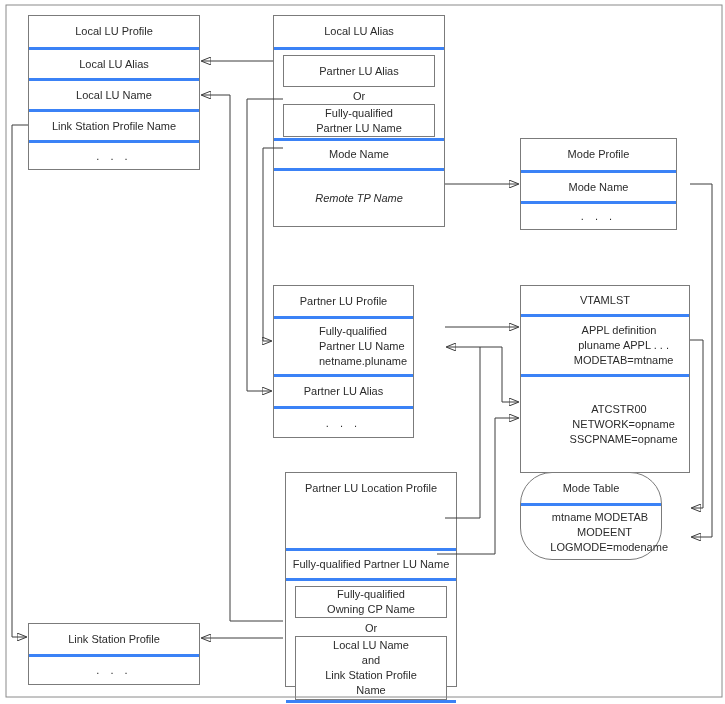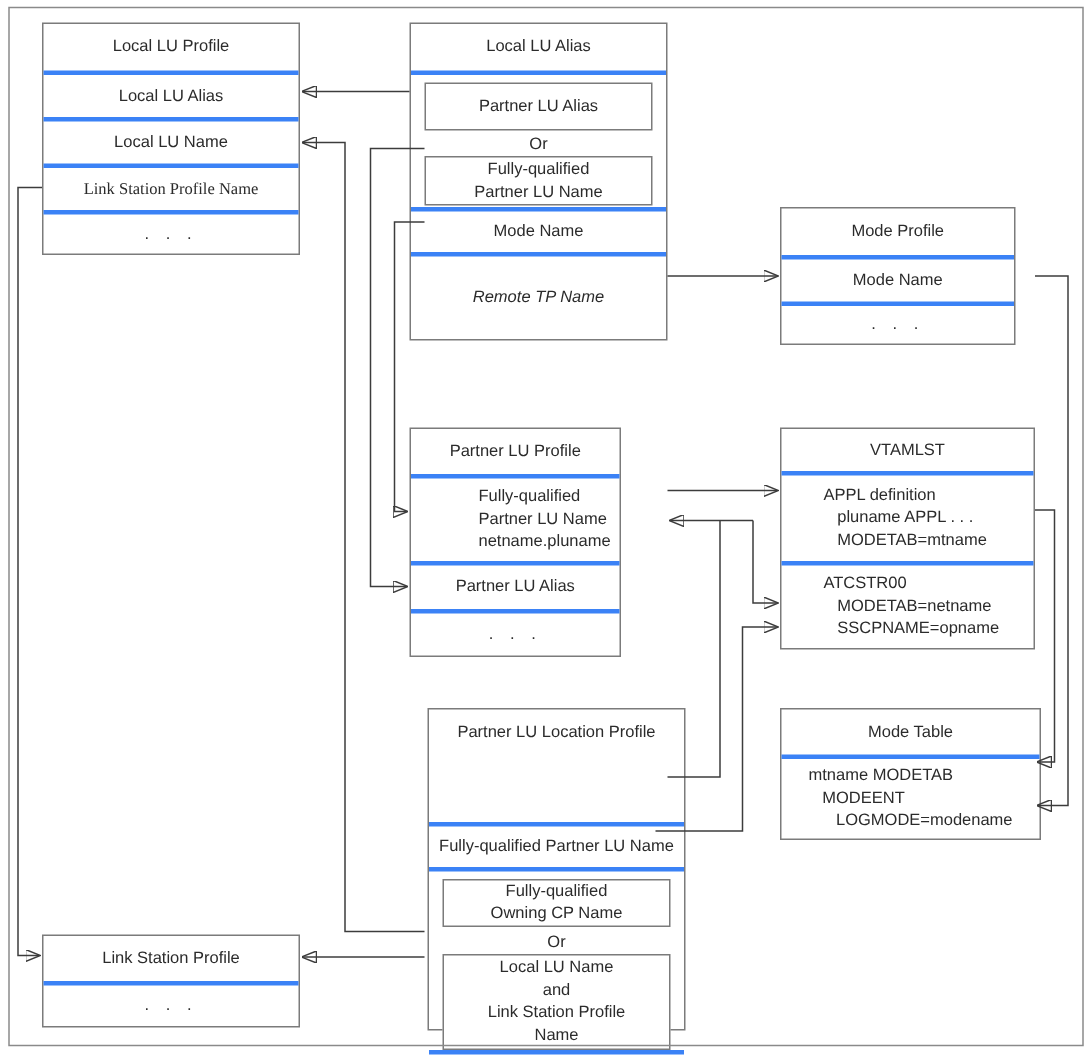--- a/index.html
+++ b/index.html
@@ -31,21 +31,21 @@
     border:1px solid #7b7b7b;
     background:#ffffff;
     display:flex;flex-direction:column;align-items:center;justify-content:center;
     text-align:center;line-height:15px;
   }
   .or-label{
     position:absolute;left:0;width:100%;
     text-align:center;line-height:13px;
   }
   .codeblock{
-    flex-direction:column;align-items:flex-start;justify-content:center;
+    flex-direction:column;align-items:center;justify-content:center;
     text-align:left;line-height:15px;
   }
   .codeblock .ln{white-space:pre;}
   .leftalign{
     flex-direction:column;align-items:flex-start;justify-content:center;
     text-align:left;line-height:15px;
   }
   .ellipsis{letter-spacing:4px;}
   svg.wires{
     position:absolute;left:0;top:0;z-index:2;
@@ -78,21 +78,21 @@
   <path d="M283,638 L202,638" marker-end="url(#arr)"></path>
   <path d="M28,125 L12,125 L12,637 L26,637" marker-end="url(#arr)"></path>
   <path d="M690,184 L712,184 L712,537 L692,537" marker-end="url(#arr)"></path>
   <path d="M690,340 L703,340 L703,508 L692,508" marker-end="url(#arr)"></path>
 </svg>
 
 <div class="box" style="left:28px;top:15px;width:172px;height:155px;">
   <div class="row" style="flex:0 0 31px;">Local LU Profile</div>
   <div class="row" style="flex:0 0 31px;">Local LU Alias</div>
   <div class="row" style="flex:0 0 31px;">Local LU Name</div>
-  <div class="row" style="flex:0 0 31px;font-family:Liberation Serif, serif;">Link Station Profile Name</div>
+  <div class="row" style="flex:0 0 31px;">Link Station Profile Name</div>
   <div class="row ellipsis" style="flex:1 1 auto;">. . .</div>
 </div>
 
 <div class="box" style="left:273px;top:15px;width:172px;height:212px;">
   <div class="row" style="flex:0 0 31px;">Local LU Alias</div>
   <div class="row section" style="flex:0 0 91px;">
     <div class="inset" style="left:9px;top:5px;width:152px;height:32px;">
       <div>Partner LU Alias</div>
     </div>
     <div class="or-label" style="top:40px;">Or</div>
@@ -115,30 +115,30 @@
   <div class="row" style="flex:0 0 30px;">Partner LU Profile</div>
   <div class="row leftalign" style="flex:0 0 58px;padding-left:45px;">
     <div>Fully-qualified</div>
     <div>Partner LU Name</div>
     <div>netname.pluname</div>
   </div>
   <div class="row" style="flex:0 0 32px;">Partner LU Alias</div>
   <div class="row ellipsis" style="flex:1 1 auto;">. . .</div>
 </div>
 
-<div class="box" style="left:520px;top:285px;width:170px;height:148px;">
+<div class="box" style="left:520px;top:285px;width:170px;height:188px;">
   <div class="row" style="flex:0 0 28px;">VTAMLST</div>
   <div class="row codeblock" style="flex:0 0 60px;padding-left:28px;">
     <div class="ln">APPL definition</div>
     <div class="ln">   pluname APPL . . .</div>
     <div class="ln">   MODETAB=mtname</div>
   </div>
   <div class="row codeblock" style="flex:1 1 auto;padding-left:28px;">
     <div class="ln">ATCSTR00</div>
-    <div class="ln">   MODETAB=netname</div>
+    <div class="ln">   NETWORK=opname</div>
     <div class="ln">   SSCPNAME=opname</div>
   </div>
 </div>
 
 <div class="box" style="left:285px;top:472px;width:172px;height:215px;">
   <div class="row" style="flex:0 0 31px;">Partner LU Location Profile</div>
   <div class="row" style="flex:0 0 30px;margin-top:44px;">Fully-qualified Partner LU Name</div>
   <div class="row section" style="flex:0 0 122px;">
     <div class="inset" style="left:9px;top:5px;width:152px;height:32px;">
       <div>Fully-qualified</div>
@@ -148,21 +148,21 @@
     <div class="inset" style="left:9px;top:55px;width:152px;height:64px;">
       <div>Local LU Name</div>
       <div>and</div>
       <div>Link Station Profile</div>
       <div>Name</div>
     </div>
   </div>
   <div class="row ellipsis" style="flex:1 1 auto;">. . .</div>
 </div>
 
-<div class="box" style="left:520px;top:472px;width:174px;height:88px;">
+<div class="box" style="left:520px;top:472px;width:142px;height:88px;border-radius:32px;">
   <div class="row" style="flex:0 0 30px;">Mode Table</div>
   <div class="row codeblock" style="flex:1 1 auto;padding-left:18px;">
     <div class="ln">mtname MODETAB</div>
     <div class="ln">   MODEENT</div>
     <div class="ln">      LOGMODE=modename</div>
   </div>
 </div>
 
 <div class="box" style="left:28px;top:623px;width:172px;height:62px;">
   <div class="row" style="flex:0 0 30px;">Link Station Profile</div>

